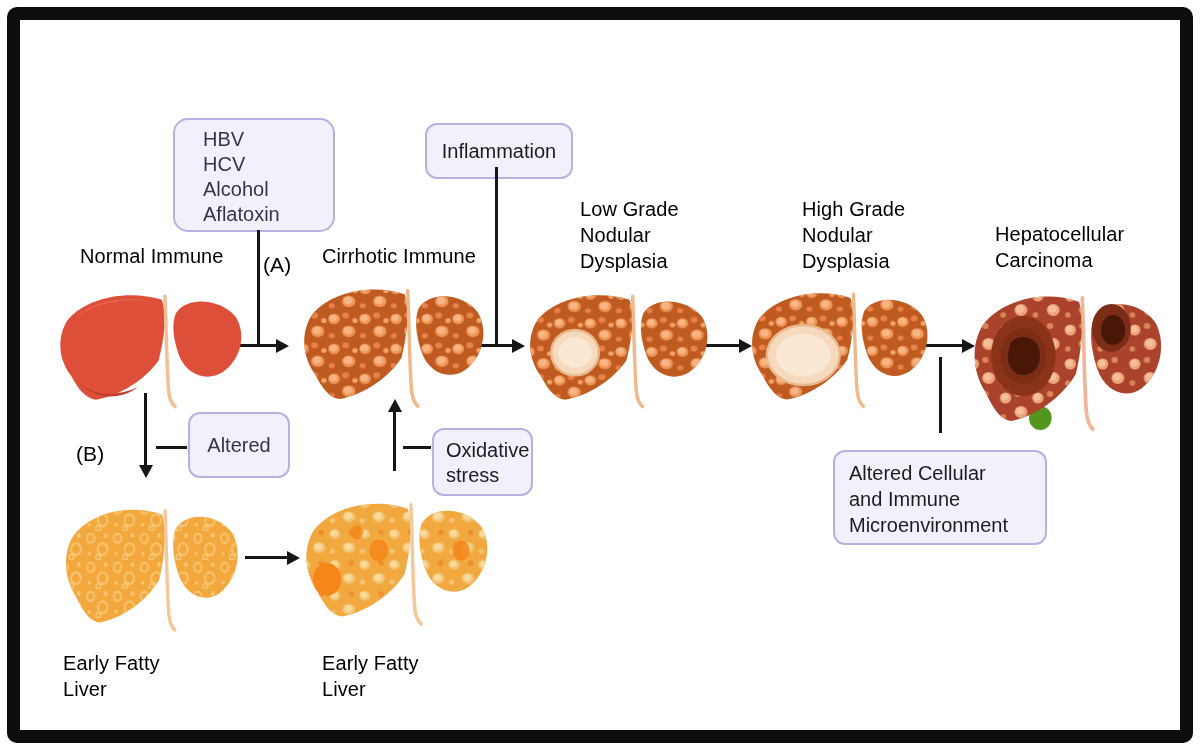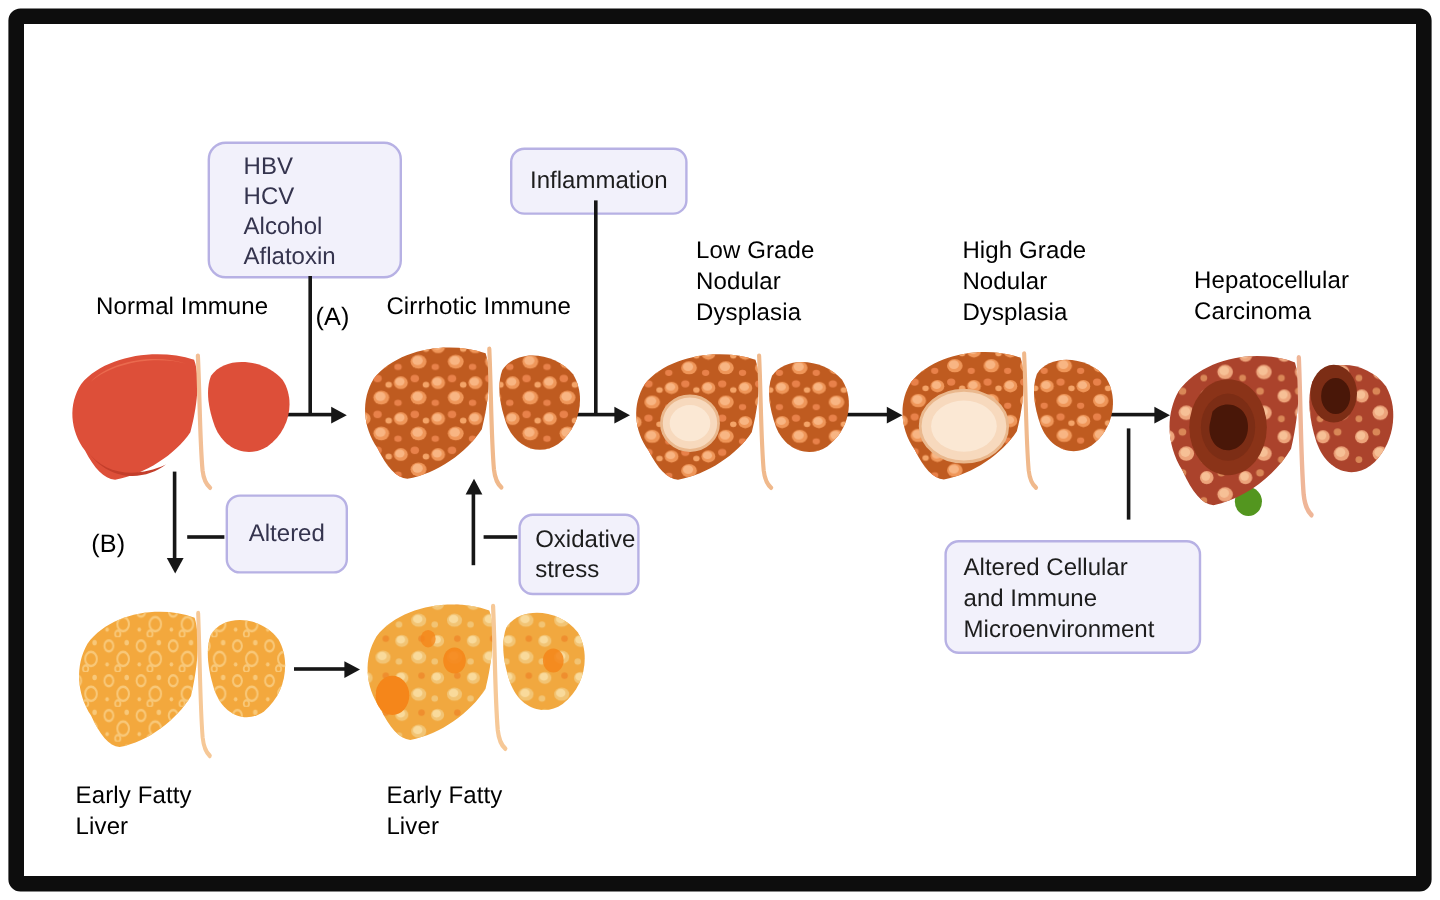--- a/index.html
+++ b/index.html
@@ -109,21 +109,21 @@
 <div class="label pathtag" style="left:76px;top:441px;">(B)</div>
 
 <div class="box navy" style="left:173px;top:118px;width:162px;height:114px;padding:7px 0 0 28px;border-radius:15px;">HBV
 HCV
 Alcohol
 Aflatoxin</div>
 <div class="box center" style="left:425px;top:123px;width:148px;height:56px;">Inflammation</div>
 <div class="box center navy" style="left:188px;top:412px;width:102px;height:66px;">Altered</div>
 <div class="box" style="left:432px;top:428px;width:101px;height:68px;padding:8px 0 0 12px;">Oxidative
 stress</div>
-<div class="box" style="left:787px;top:450px;width:214px;height:95px;padding:8px 0 0 14px;line-height:26px;">Altered Cellular
+<div class="box" style="left:833px;top:450px;width:214px;height:95px;padding:8px 0 0 14px;line-height:26px;">Altered Cellular
 and Immune
 Microenvironment</div>
 
 <div class="v-line" style="left:257px;top:230px;height:115px;"></div>
 <div class="h-arrow" style="left:232px;top:344px;width:45px;"></div>
 <div class="v-line" style="left:495px;top:167px;height:178px;"></div>
 <div class="h-arrow" style="left:469px;top:344px;width:44px;"></div>
 <div class="h-arrow" style="left:694px;top:344px;width:46px;"></div>
 <div class="h-arrow" style="left:917px;top:344px;width:46px;"></div>
 <div class="v-line" style="left:939px;top:357px;height:76px;"></div>

